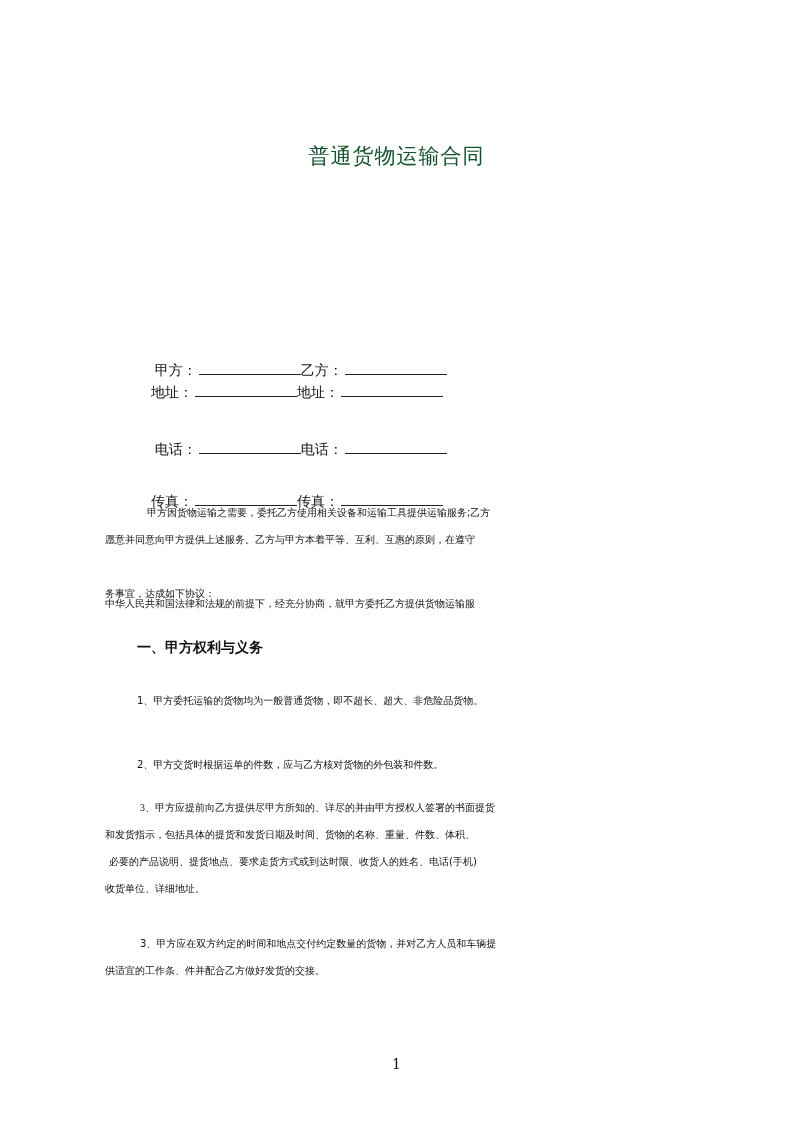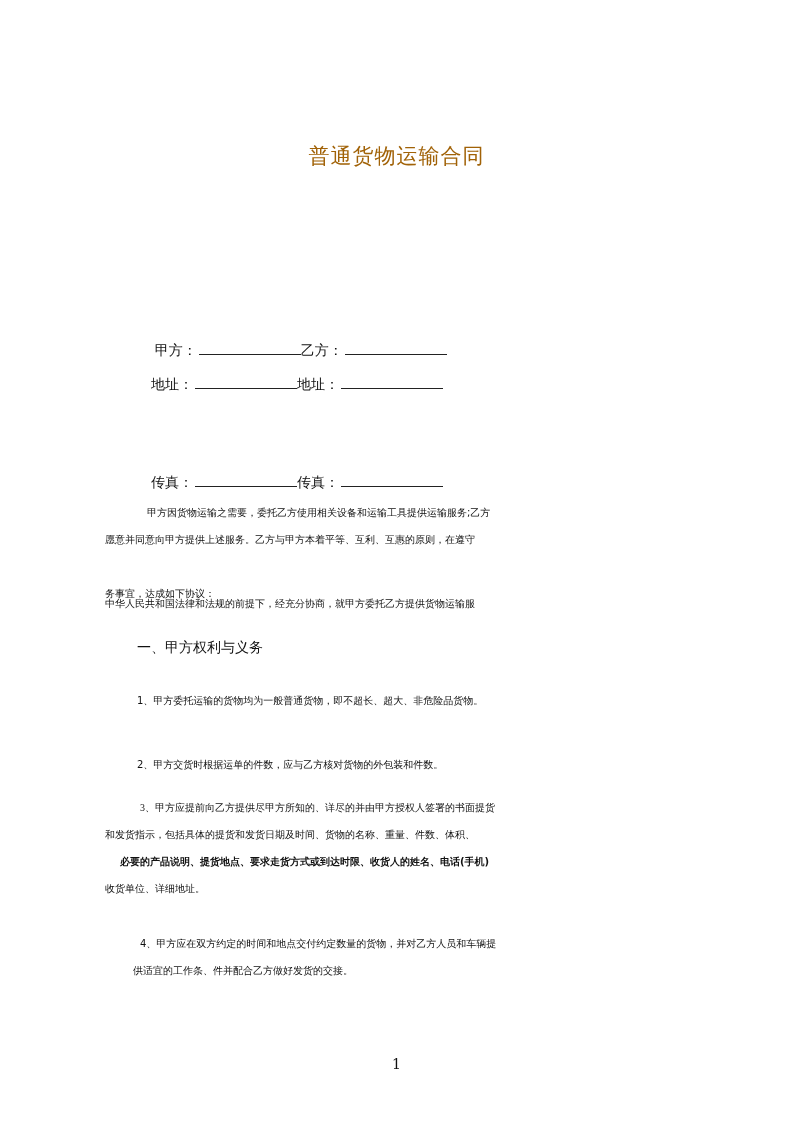--- a/index.html
+++ b/index.html
@@ -1,63 +1,66 @@
 <!DOCTYPE html>
 <html><head>
 <meta charset="utf-8">
 <style>
   html, body { margin: 0; padding: 0; background: #ffffff; }
   body { width: 793px; height: 1122px; position: relative; overflow: hidden;
          font-family: "DejaVu Sans", "Liberation Sans", sans-serif; color: #111111; }
   .page { position: absolute; left: 0; top: 0; width: 793px; height: 1122px; background: #ffffff; }
   .title { position: absolute; top: 142px; left: 0; width: 793px; text-align: center;
-           font-size: 21px; letter-spacing: 1px; color: #a16207; }
+           font-size: 21px; letter-spacing: 1px; color: #14532d; }
   .party-row { position: absolute; left: 137px; font-size: 14px; white-space: pre; height: 20px; line-height: 20px; }
-  .party-row .lbl { display: inline-block; }
+  .party-row .lbl { display: inline-block; margin-top: 20px; }
   .party-row .blank { display: inline-block; width: 102px; border-bottom: 1px solid #222; height: 14px; vertical-align: baseline; margin-left: 2px; margin-right: 0; }
   .line { position: absolute; font-size: 10px; white-space: pre; line-height: 20px; height: 20px; }
   .heading { position: absolute; left: 137px; font-size: 14px; line-height: 20px; white-space: pre; }
   .pagenum { position: absolute; top: 1056px; left: 0; width: 793px; text-align: center;
              font-family: "DejaVu Serif", "Liberation Serif", serif; font-size: 14px; color: #111; }
 </style>
 </head>
 <body>
 
 <div class="page">
 
   <div class="title">普通货物运输合同</div>
 
   <div class="party-row" style="top:320px;">
     <span class="lbl">甲方：</span><span class="blank"></span><span class="lbl">乙方：</span><span class="blank"></span>
   </div>
-  <div class="party-row" style="top:354px;font-family:Liberation Serif, serif;">
+  <div class="party-row" style="top:343px;font-family:Liberation Serif, serif;">
     <span class="lbl">地址：</span><span class="blank"></span><span class="lbl">地址：</span><span class="blank"></span>
+  </div>
+  <div class="party-row" style="top:399px;">
+    <span class="lbl">电话：</span><span class="blank"></span><span class="lbl">电话：</span><span class="blank"></span>
   </div>
   <div class="party-row" style="top:452px;font-family:Liberation Serif, serif;">
     <span class="lbl">传真：</span><span class="blank"></span><span class="lbl">传真：</span><span class="blank"></span>
   </div>
 
   <div>
     <div class="line" style="top:503px; left:147px;">甲方因货物运输之需要，委托乙方使用相关设备和运输工具提供运输服务;乙方</div>
     <div class="line" style="top:530px; left:105px;">愿意并同意向甲方提供上述服务。乙方与甲方本着平等、互利、互惠的原则，在遵守</div>
     <div class="line" style="top:558px; left:105px;margin-top:36px;">中华人民共和国法律和法规的前提下，经充分协商，就甲方委托乙方提供货物运输服</div>
     <div class="line" style="top:584px; left:105px;">务事宜，达成如下协议：</div>
   </div>
 
-  <div class="heading" style="top:637px;">一、甲方权利与义务</div>
+  <div class="heading" style="top:637px;font-weight:bold;">一、甲方权利与义务</div>
 
   <div class="line" style="top:691px; left:137px;">1、甲方委托运输的货物均为一般普通货物，即不超长、超大、非危险品货物。</div>
   <div class="line" style="top:728px; left:137px;margin-top:27px;">2、甲方交货时根据运单的件数，应与乙方核对货物的外包装和件数。</div>
 
   <div>
     <div class="line" style="top:798px; left:140px;font-family:Liberation Serif, serif;">3、甲方应提前向乙方提供尽甲方所知的、详尽的并由甲方授权人签署的书面提货</div>
     <div class="line" style="top:825px; left:105px;">和发货指示，包括具体的提货和发货日期及时间、货物的名称、重量、件数、体积、</div>
-    <div class="line" style="top:852px; left:120px;font-weight:bold;">必要的产品说明、提货地点、要求走货方式或到达时限、收货人的姓名、电话(手机)</div>
+    <div class="line" style="top:852px; left:109px;">必要的产品说明、提货地点、要求走货方式或到达时限、收货人的姓名、电话(手机)</div>
     <div class="line" style="top:879px; left:105px;">收货单位、详细地址。</div>
   </div>
 
   <div>
-    <div class="line" style="top:934px; left:140px;">4、甲方应在双方约定的时间和地点交付约定数量的货物，并对乙方人员和车辆提</div>
-    <div class="line" style="top:961px; left:105px;margin-left:28px;">供适宜的工作条、件并配合乙方做好发货的交接。</div>
+    <div class="line" style="top:934px; left:140px;">3、甲方应在双方约定的时间和地点交付约定数量的货物，并对乙方人员和车辆提</div>
+    <div class="line" style="top:961px; left:105px;">供适宜的工作条、件并配合乙方做好发货的交接。</div>
   </div>
 
   <div class="pagenum">1</div>
 </div>
 
 </body></html>

